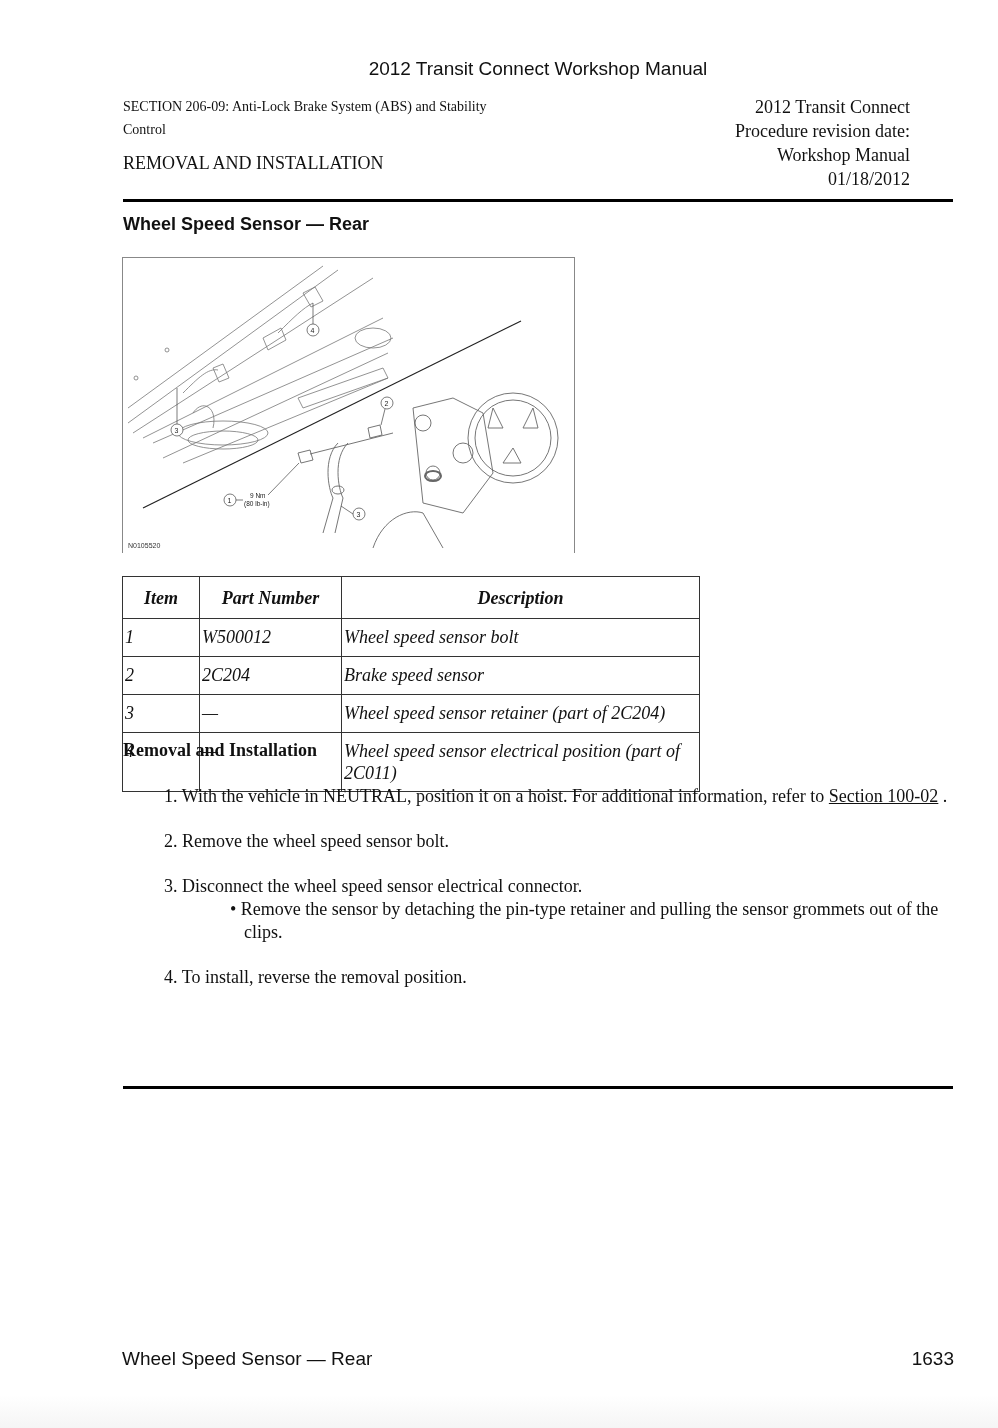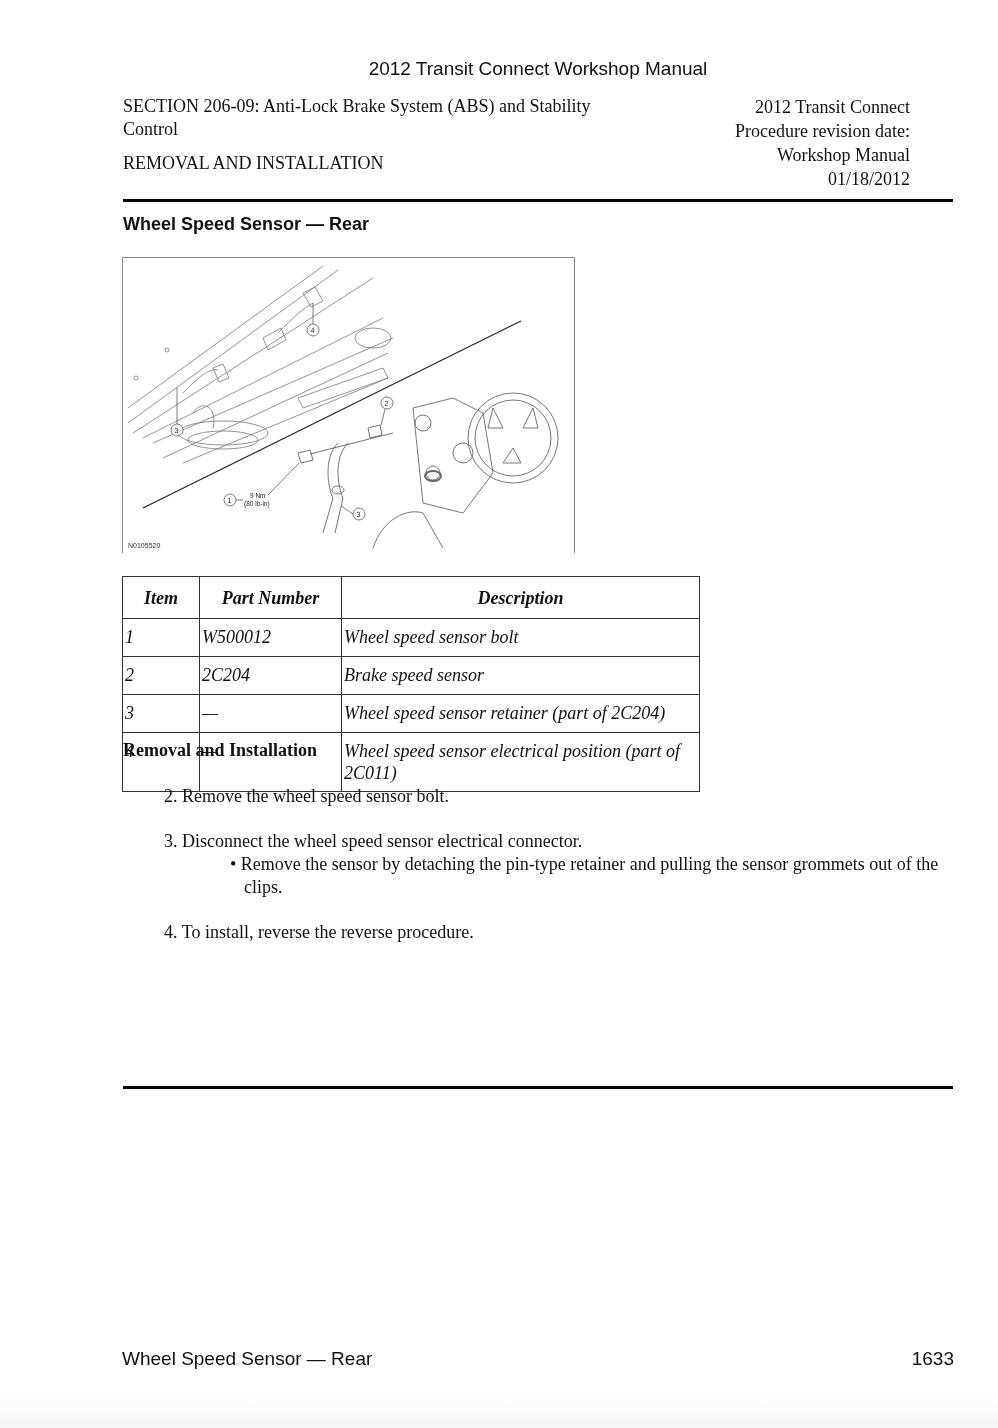--- a/index.html
+++ b/index.html
@@ -6,21 +6,21 @@
   body {
     width:998px; height:1428px; position:relative; overflow:hidden;
     background: linear-gradient(to bottom, #ffffff 0px, #ffffff 1395px, #f5f5f5 1428px);
     color:#111;
   }
   .sans { font-family: "Liberation Sans", "DejaVu Sans", sans-serif; }
   .serif { font-family: "Liberation Serif", "DejaVu Serif", serif; }
   .abs { position:absolute; }
 
   #top-title { left:0; width:1076px; top:58px; text-align:center; font-size:19px; }
-  #hdr-left { left:123px; top:95px; width:560px; font-size:18px; line-height:23px; }
+  #hdr-left { left:123px; top:95px; width:560px; font-size:14px; line-height:23px; }
   #hdr-ri { left:123px; top:153px; font-size:18px; }
   #hdr-right { right:88px; top:95px; width:300px; text-align:right; font-size:18px; line-height:24px; }
   .rule { left:123px; width:830px; height:3px; background:#000; }
   #page-heading { left:123px; top:214px; font-size:18px; font-weight:bold; }
 
   #figure { left:122px; top:257px; width:451px; height:295px; border:1px solid #888; border-bottom:none; background:#fff; }
   #figure svg { display:block; }
   #fig-id { position:absolute; left:5px; bottom:4px; font-size:7px; color:#333; }
 
   #parts-table { left:122px; top:576px; border-collapse:collapse; font-size:18px; }
@@ -156,27 +156,31 @@
       <td>—</td>
       <td>Wheel speed sensor electrical position (part of 2C011)</td>
     </tr>
   </tbody>
 </table>
 
 <div id="ri-heading" class="abs serif">Removal and Installation</div>
 
 <div id="steps" class="abs serif">
   <div class="step">
+    <span>1.</span>
+    <span>With the vehicle in NEUTRAL, position it on a hoist. For additional information, refer to </span><a class="link">Section 100-02</a><span> .</span>
+  </div>
+  <div class="step">
     <div><span>2.</span> <span>Remove the wheel speed sensor bolt.</span></div>
   </div>
   <div class="step">
     <div><span>3.</span> <span>Disconnect the wheel speed sensor electrical connector.</span></div>
     <div class="sub"><span>• </span><span>Remove the sensor by detaching the pin-type retainer and pulling the sensor grommets out of the clips.</span></div>
   </div>
   <div class="step">
-    <span>4.</span> <span>To install, reverse the reverse procedure.</span>
+    <span>4.</span> <span>To install, reverse the removal position.</span>
   </div>
 </div>
 
 <div class="abs rule" style="top:1086px;"></div>
 
 <div id="footer-title" class="abs sans">Wheel Speed Sensor — Rear</div>
 <div id="footer-page" class="abs sans">1633</div>
 
 </body></html>

